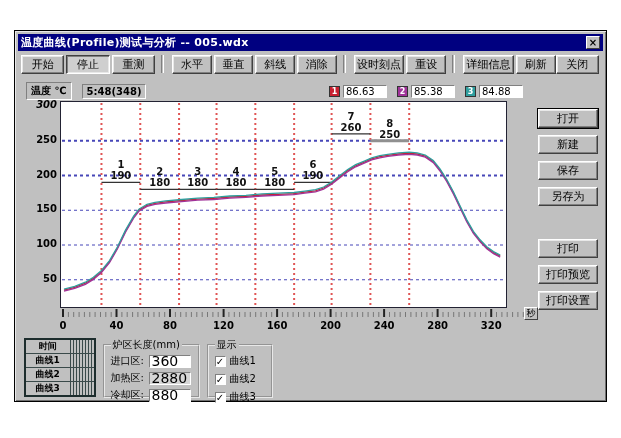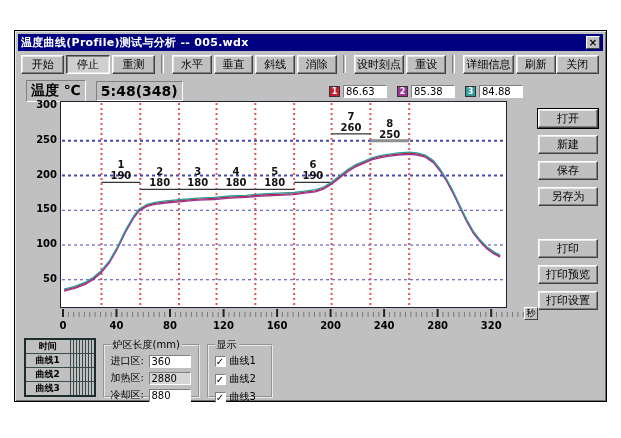--- a/index.html
+++ b/index.html
@@ -41,21 +41,21 @@
   .toolbar { display:flex; align-items:center; height:26px; padding-left:3px; }
   .toolbar .btn { height:19px; width:46px; }
   .toolbar .btn.narrow { width:42px; margin-left:2px; }
   .toolbar .btn.wide { width:54px; margin-left:2px; }
   .toolbar .grp { margin-left:2px; }
   .sep { width:3px; height:18px; border-left:1px solid #808080; border-right:1px solid #fff; margin:0 6px; }
   .close-main { margin-left:auto; margin-right:4px; }
 
   .chart-header { display:flex; align-items:center; height:16px; margin:6px 0 2px 8px; }
   .sunken-label {
-    font-size:14px; font-weight:bold; padding:1px 4px; color:#000;
+    font-size:10px; font-weight:bold; padding:1px 4px; color:#000;
     border:1px solid; border-color:#808080 #fff #fff #808080; background:#c0c0c0;
   }
   .time-display { margin-left:10px; min-width:58px; text-align:center; }
   .legend { display:flex; align-items:center; margin-left:auto; margin-right:80px; gap:10px; }
   .legend-item { display:flex; align-items:center; gap:3px; }
   .legend-swatch {
     width:11px; height:11px; color:#fff; font-size:8px; font-weight:bold;
     display:flex; align-items:center; justify-content:center; border:1px solid #333;
   }
   .legend-value {
@@ -89,21 +89,21 @@
   table.grid th, table.grid td { border:1px solid #3a4a4a; font-size:9px; font-weight:bold; color:#000; padding:0 1px; height:11px; text-align:center; }
   table.grid th.rowhead { width:45px; } 
   .grid .c0 { width:45px; } .grid .cc { width:43px; }
 
   fieldset { border:2px groove #e8e8e8; padding:2px 4px 2px 6px; font-size:10px; color:#000; }
   fieldset legend { font-size:10px; padding:0 2px; }
   .furnace { width:97px; height:60px; }
   .field-row { display:flex; align-items:center; margin-bottom:3px; }
   .field-row label { width:38px; font-size:10px; }
   .field-row input {
-    width:42px; height:13px; font-size:10px; font-family:"DejaVu Sans", sans-serif; padding:0 2px;
+    width:42px; height:13px; font-size:14px; font-family:"DejaVu Sans", sans-serif; padding:0 2px;
     background:#fff; border:1px solid; border-color:#808080 #fff #fff #808080;
   }
   .field-row input.gray { background:#d6d6d6; }
   .display-box { width:66px; height:60px; }
   .check-row { display:flex; align-items:center; margin-bottom:4px; gap:4px; }
   .checkbox {
     width:11px; height:11px; background:#fff; font-size:10px; font-weight:bold; line-height:9px;
     display:flex; align-items:center; justify-content:center;
     border:1px solid; border-color:#808080 #fff #fff #808080; color:#000;
   }
@@ -151,21 +151,21 @@
       </div>
       <div class="legend-item">
         <span class="legend-swatch" id="sw2" style="background: rgb(47, 158, 158);">3</span>
         <span class="legend-value">84.88</span>
       </div>
     </div>
   </div>
 
   <div class="chart-row">
     <div class="y-axis" id="y-axis">
-        <span class="y-tick" style="top: -2px;">300</span>
+        <span class="y-tick" style="top: -2px; font-style: italic;">300</span>
         <span class="y-tick" style="top: 32.75px;">250</span>
         <span class="y-tick" style="top: 67.5px;">200</span>
         <span class="y-tick" style="top: 102.25px;">150</span>
         <span class="y-tick" style="top: 137px;">100</span>
         <span class="y-tick" style="top: 171.75px;">50</span>
       </div>
     <div class="plot-wrap">
       <div class="plot-box">
         <svg id="chart-svg" width="445" height="205" viewBox="0 0 445 205">
             <line x1="1" y1="177.75" x2="444" y2="177.75" stroke="#4747b8" stroke-width="1" stroke-dasharray="3,3"></line>

